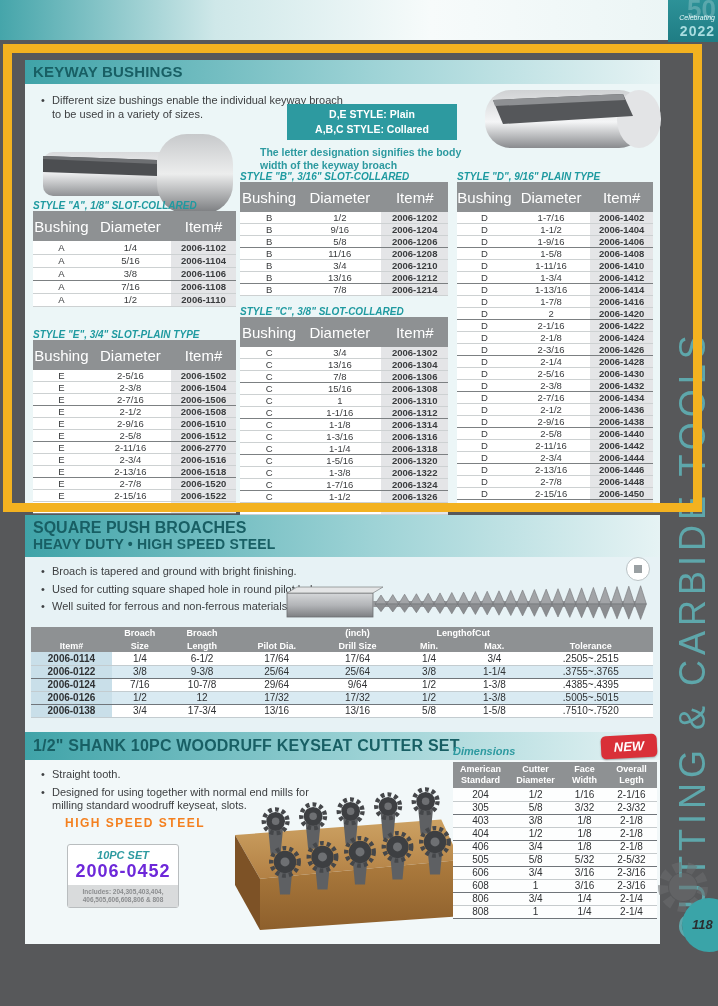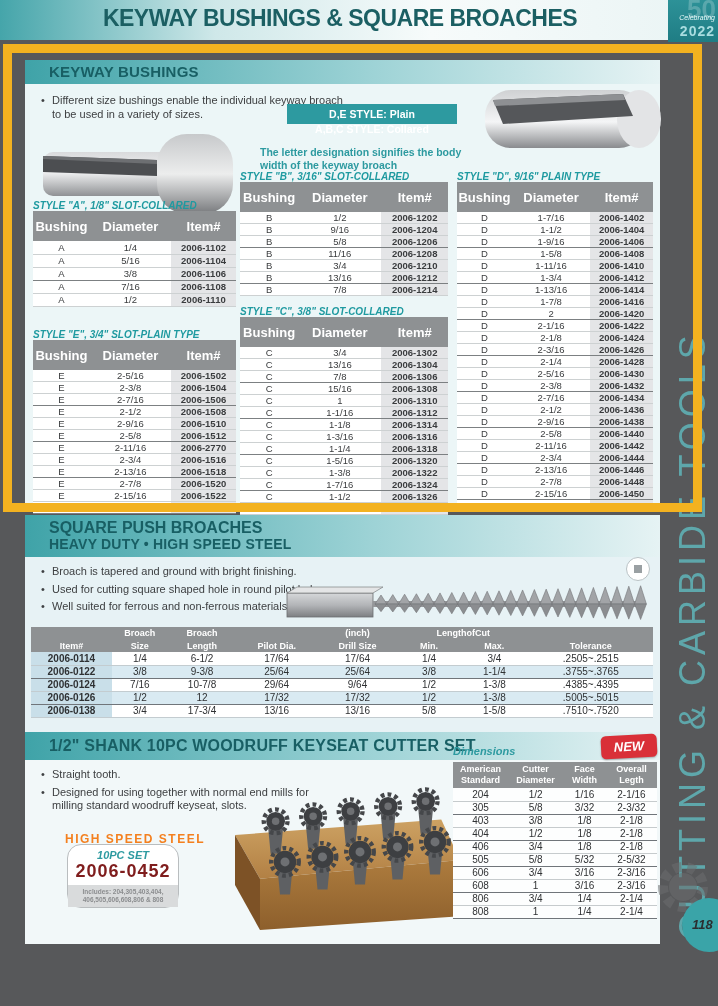--- a/index.html
+++ b/index.html
@@ -23,50 +23,50 @@
   .frame { position:absolute; left:3px; top:44px; width:699px; height:468px;
          border:9px solid #f3b220; z-index:50; pointer-events:none; }
 
   
   .panel { position:absolute; background:#ecf6f7; }
   #keyway-panel  { left:25px; top:60px;  width:635px; height:445px; }
   #broach-panel  { left:25px; top:515px; width:635px; height:264px; background:#e7f2f5; }
   #wood-panel    { left:25px; top:732px; width:635px; height:212px; background:#f2f8f9; }
 
   .banner { background:linear-gradient(90deg,#3fa3a8 0%,#9ed3d6 55%,#e6f3f4 100%);
-            color:#185f64; font-weight:bold; padding-left:24px; }
+            color:#185f64; font-weight:bold; padding-left:8px; }
   .banner.one { height:24px; line-height:24px; font-size:15px; letter-spacing:0.2px; }
   .banner.two { height:42px; padding-top:4px; line-height:17px; font-size:16px; }
   .banner .sub { font-size:14px; letter-spacing:0.2px; }
 
   .bullets { position:absolute; }
   .bullets div { position:relative; padding-left:13px; font-size:11px; color:#3e4042;
                  line-height:13.5px; margin-bottom:4px; }
   .bullets div::before { content:"•"; position:absolute; left:2px; top:0; color:#3e4042; }
 
   
   .ttl { position:absolute; font-size:10px; font-weight:bold; font-style:italic; color:#1f9aa0; }
   table { border-collapse:collapse; table-layout:fixed; }
   .ktbl { position:absolute; }
-  .ktbl th { background:#8e9193; color:#fff; font-size:13px; font-weight:bold; height:30px; }
+  .ktbl th { background:#8e9193; color:#fff; font-size:15px; font-weight:normal; height:30px; }
   .ktbl td { text-align:center; font-size:9.5px; color:#3a3c3e;
              border-bottom:1px solid #cdd1d2; background:#fff; }
   .ktbl td:last-child { background:#e4e5e7; font-weight:bold; }
   .ktbl tr:nth-child(3n) td { border-bottom:1.6px solid #7c8082; }
   .ktbl col.c1{width:28%;} .ktbl col.c2{width:40%;} .ktbl col.c3{width:32%;}
   #tblA { left:8px;  top:151px; width:203px; } #tblA td{height:13px;}
   #tblE { left:8px;  top:280px; width:203px; } #tblE td{height:11px;}
   #tblB { left:215px; top:122px; width:208px; } #tblB td{height:11px;}
   #tblC { left:215px; top:257px; width:208px; } #tblC td{height:10px;}
   #tblD { left:432px; top:122px; width:196px; } #tblD td{height:11px;}
   #ttlA{left:8px;top:140px;} #ttlE{left:8px;top:269px;} #ttlB{left:215px;top:111px;}
   #ttlC{left:215px;top:246px;} #ttlD{left:432px;top:111px;}
 
   
-  .style-box { position:absolute; left:262px; top:44px; width:170px; height:20px;
+  .style-box { position:absolute; left:262px; top:44px; width:170px; height:36px;
                background:#2d9aa0; color:#fff; text-align:center; font-size:10.5px;
                font-weight:bold; padding-top:3px; line-height:15px; }
   .style-cap { position:absolute; left:235px; top:86px; width:225px; text-align:left;
                font-size:10.5px; font-weight:bold; color:#2d9aa0; line-height:12.5px; }
 
   
   .photo { position:absolute; }
 
   
   .btbl { position:absolute; left:6px; top:112px; width:622px; }
@@ -77,26 +77,26 @@
   .btbl tbody tr:nth-child(even) td { background:#d9eaf2; }
   .btbl td:first-child { background:#c9dfe9 !important; font-weight:bold; }
   .btbl tbody tr:nth-child(2n) td { border-bottom:1.6px solid #70757a; }
 
   .hole-icon { position:absolute; right:10px; top:42px; width:24px; height:24px;
                background:#fff; border:1px solid #b9c2c5; border-radius:50%; }
   .hole-icon::after { content:""; position:absolute; left:7px; top:7px; width:8px; height:8px;
                background:#9aa0a3; }
 
   
-  .hss { position:absolute; left:40px; top:100px; font-size:12px; font-weight:bold;
+  .hss { position:absolute; left:40px; top:84px; font-size:12px; font-weight:bold;
          color:#f4801f; letter-spacing:1.5px; }
   .setbox { position:absolute; left:42px; top:112px; width:112px; background:#fff;
-            border:1px solid #b9bdbf; border-radius:14px; text-align:center; padding-top:4px; }
+            border:1px solid #b9bdbf; border-radius:3px; text-align:center; padding-top:4px; }
   .setbox .lab { font-size:11px; font-weight:bold; font-style:italic; color:#2d9aa0; }
-  .setbox .itm { font-size:18px; font-weight:bold; color:#7f1d1d; letter-spacing:1px; }
+  .setbox .itm { font-size:18px; font-weight:bold; color:#6d28d9; letter-spacing:1px; }
   .setbox .inc { background:#d9dbdc; font-size:6.5px; font-weight:bold; color:#8b8d8f;
                  line-height:8px; padding:3px 1px; margin-top:3px; }
   .dim-lab { position:absolute; left:428px; top:13px; font-size:11px; font-weight:bold;
              font-style:italic; color:#2d9aa0; }
   .new-badge { position:absolute; left:576px; top:3px; width:56px; height:23px;
              background:#d93038; color:#fff; font-size:13px; font-weight:bold; font-style:italic;
              text-align:center; line-height:23px; border-radius:5px; transform:rotate(-3deg);
              box-shadow:0 1px 2px rgba(0,0,0,.3); }
   .dtbl { position:absolute; left:428px; top:30px; width:204px; }
   .dtbl th { background:#8e9193; color:#fff; font-size:9px; font-weight:bold;
@@ -113,21 +113,20 @@
   .page-circle { position:absolute; left:682px; top:898px; width:54px; height:54px;
                border-radius:50%; background:#3aa4a8; z-index:60;
                text-align:left; line-height:54px; padding-left:10px;
                font-size:13px; font-weight:bold; color:#2b2e30; font-style:italic; }
   .gear { position:absolute; left:648px; top:852px; z-index:55; opacity:.55; }
 </style>
 </head>
 <body>
 
 <div class="hdr">
-  <div class="hdr-title">KEYWAY BUSHINGS &amp; SQUARE BROACHES</div>
   <div class="logo50">
     <div class="fifty">50</div>
     <div class="cele">Celebrating</div>
     <div class="yr">2022</div>
   </div>
 </div>
 
 <div id="keyway-panel" class="panel">
   <div class="banner one">KEYWAY BUSHINGS</div>
 

